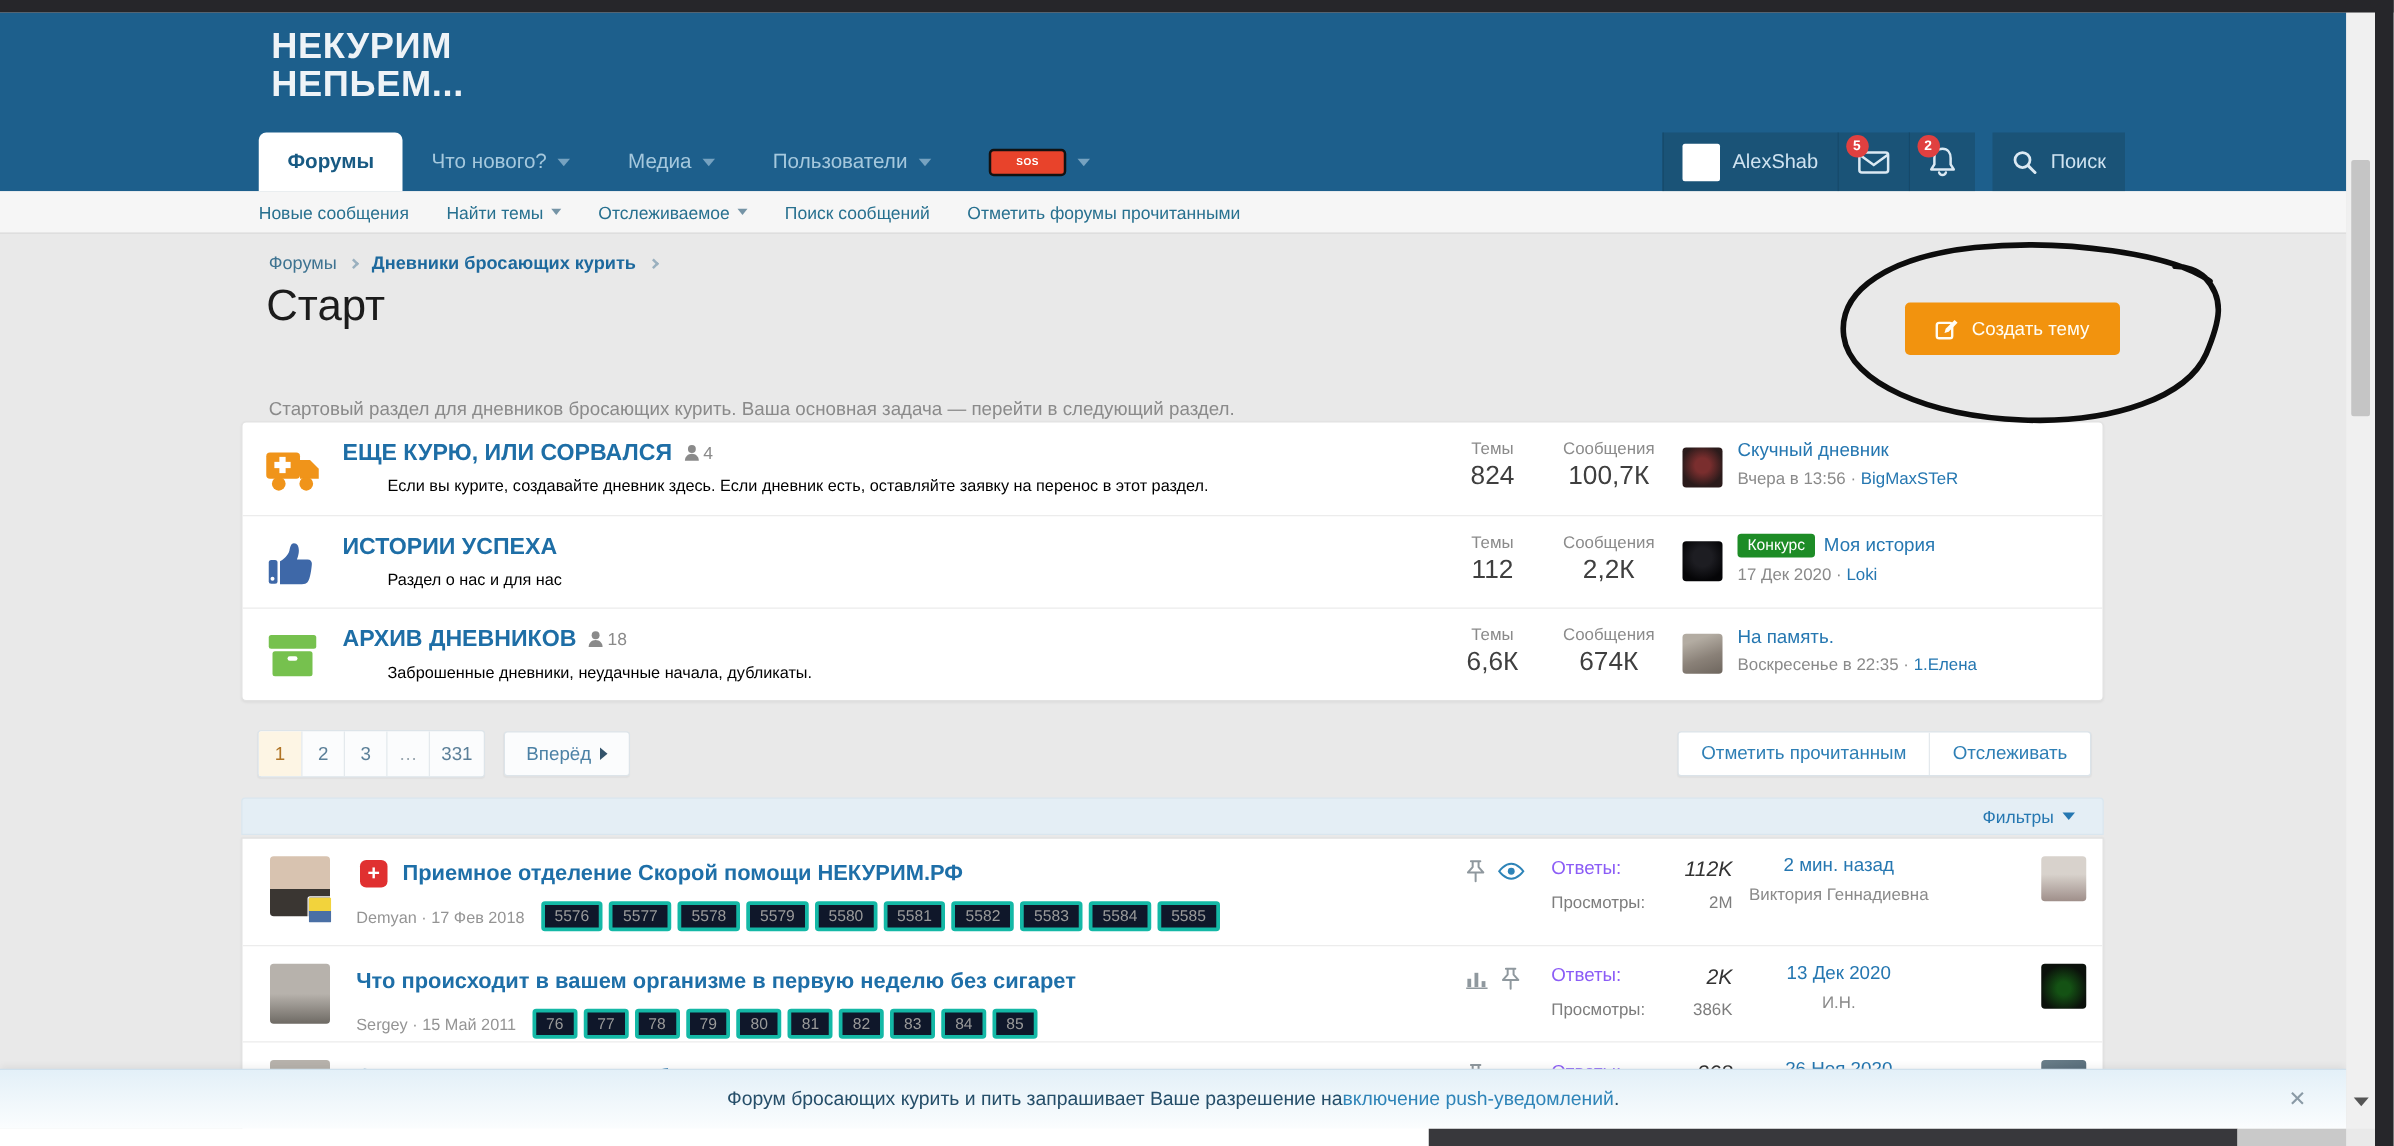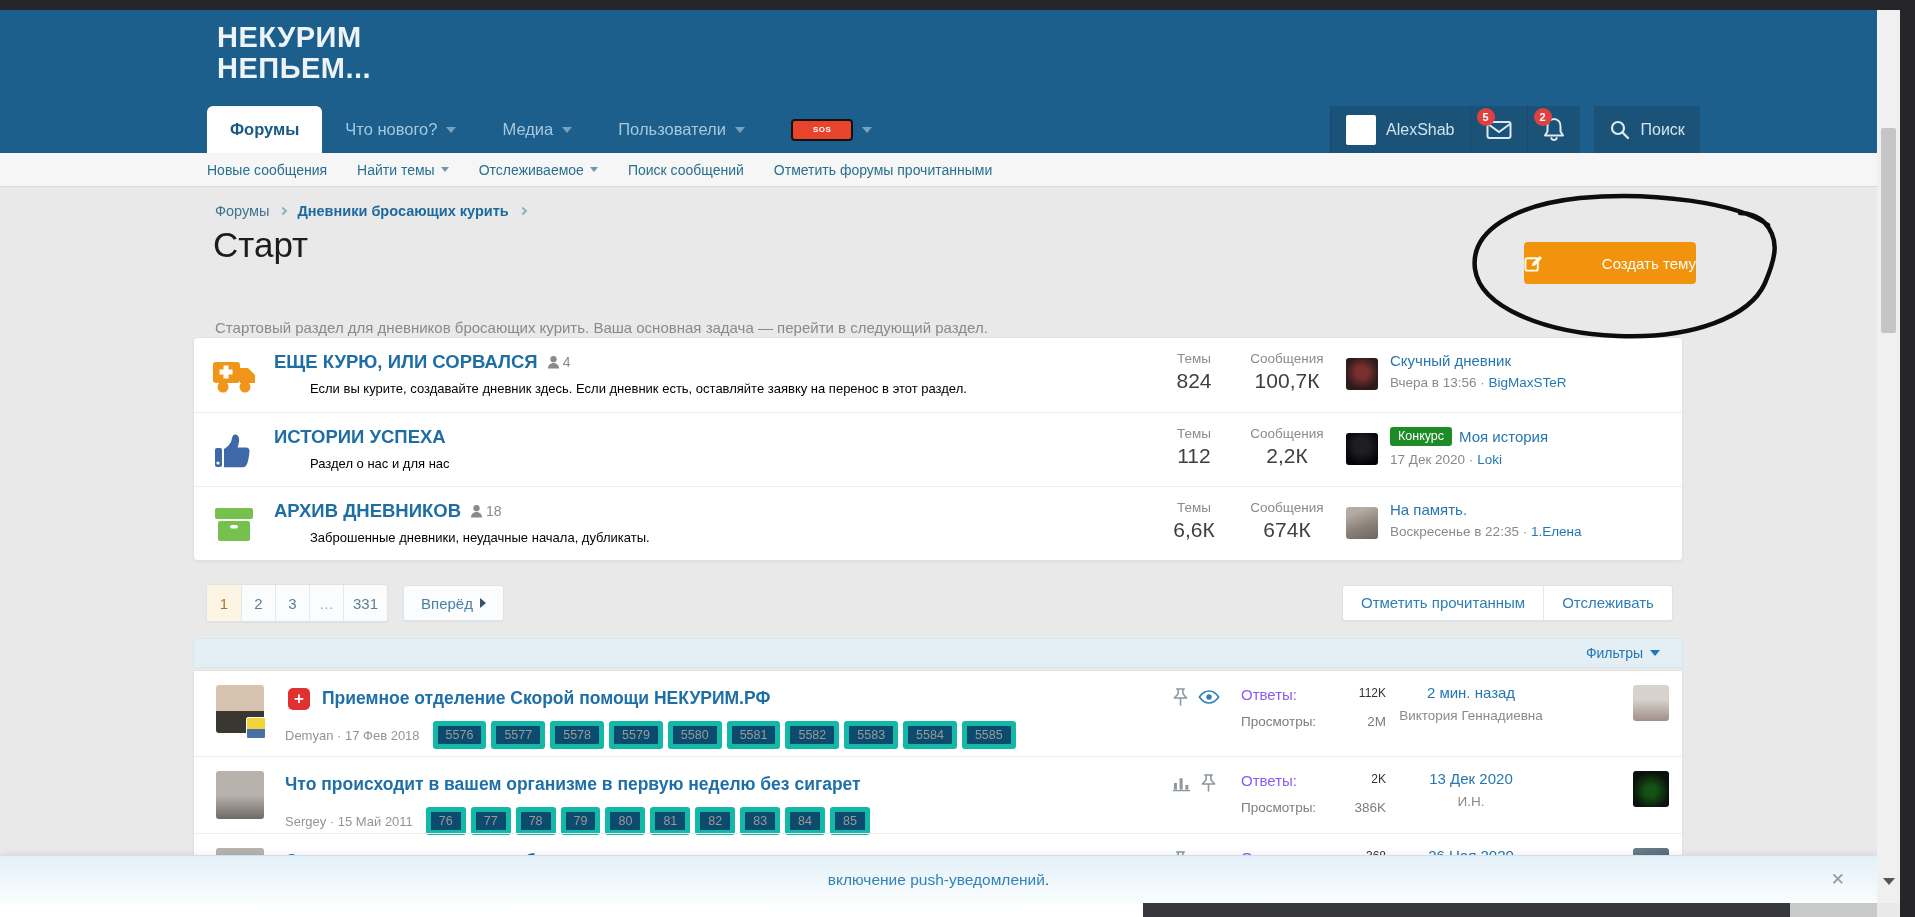--- a/index.html
+++ b/index.html
@@ -53,21 +53,21 @@
   .crumb-root { color:#3e7391; }
   .crumb-section { color:#1d699d; font-weight:bold; }
   .chev { width:6px; height:6px; border-top:2px solid #9ab0bf; border-right:2px solid #9ab0bf;
     transform:rotate(45deg); margin:0 11px; display:inline-block; }
 
   .page-title { position:absolute; left:213px; top:38px; font-size:35px; font-weight:300; color:#1c1c1c; }
   .page-subtitle { position:absolute; left:215px; top:108px; font-size:15px; color:#8a8a8a;margin-top:24px; }
 
   .create-btn { position:absolute; left:1524px; top:55px; width:172px; height:42px; background:#f2930e;
     border:none; border-radius:4px; color:#fffdf5; font-size:15px; display:flex; align-items:center;
-    justify-content:space-between; gap:10px; cursor:pointer; font-family:inherit; }
+    justify-content:center; gap:10px; cursor:pointer; font-family:inherit; }
 
   .annotation { position:absolute; left:1450px; top:2px; width:345px; height:155px; pointer-events:none; z-index:4; }
 
   .card { position:absolute; left:193px; width:1490px; background:#fff; border:1px solid #e2e2e2;
     border-radius:4px; box-shadow:0 1px 2px rgba(0,0,0,.05); }
 
   
   .forum-card { top:150px; }
   .forum-row { position:relative; height:74px; }
   .forum-row + .forum-row { border-top:1px solid #ececec; }
@@ -133,27 +133,27 @@
   .t-avatar { position:absolute; left:22px; top:14px; width:48px; height:48px; border-radius:3px; }
   .t-avatar .mini { position:absolute; left:30px; top:32px; width:20px; height:22px; border-radius:2px;
     border:1px solid #fff; }
   .plus-badge { position:absolute; left:94px; top:17px; width:22px; height:22px; background:#e03030;
     border-radius:5px; color:#fff; font-weight:bold; font-size:17px; line-height:21px; text-align:center; }
   .t-title { position:absolute; top:17px; font-size:17.5px; font-weight:bold; color:#1e6fa8; }
   .t-title.indent { left:128px; }
   .t-title.flush { left:91px; }
   .t-meta { position:absolute; left:91px; top:50px; display:flex; align-items:center; font-size:13px; color:#949494; }
   .t-pages { display:flex; gap:5px; margin-left:13px; }
-  .t-pages .page-pill { font-size:12.5px; color:#9a9a9a; border:5px solid #14b8a6; background:#0c4a6e;
+  .t-pages .page-pill { font-size:12.5px; color:#9a9a9a; border:3px solid #14b8a6; background:#0f172a;
     border-radius:3px; padding:2px 8px; }
   .t-icons { position:absolute; left:978px; top:16px; display:flex; align-items:center; gap:9px; }
   .t-label { position:absolute; left:1047px; font-size:15px; color:#8b5cf6; }
   .t-label.l2 { font-size:13.5px; color:#7d7d7d; }
   .t-val { position:absolute; left:1092px; width:100px; text-align:right; }
-  .t-val.v1 { font-size:12px; color:#333; }
+  .t-val.v1 { font-size:17px; color:#333;font-style:italic; }
   .t-val.v2 { font-size:13.5px; color:#7d7d7d; }
   .row-l1 { top:15px; } .row-l2 { top:43px; }
   .t-last { position:absolute; left:1127px; width:300px; text-align:center; top:13px; }
   .t-last-date { font-size:15px; color:#2577b1; }
   .t-last-user { font-size:13.5px; color:#8a8a8a; margin-top:6px; }
   .t-small-avatar { position:absolute; left:1439px; top:14px; width:36px; height:36px; border-radius:3px; }
 
   
   .push-banner { position:absolute; left:0; top:855px; width:1877px; height:48px; z-index:7;
     background:linear-gradient(180deg,#e3f0f8,#fbfdfe); border-top:1px solid #cfe0ec;
@@ -504,20 +504,21 @@
           <div class="t-last">
             <div><a class="t-last-date">26 Ноя 2020</a></div>
           </div>
           <div class="t-small-avatar av-advice-small"></div>
         </div>
       </section>
     </main>
   </div>
 
   <div class="push-banner">
+    <span>Форум бросающих курить и пить запрашивает Ваше разрешение на </span>
       <a>включение push-уведомлений</a>
       <span>.</span>
     <span class="banner-close">✕</span>
   </div>
 
   <div class="scrollbar">
     <div class="scroll-thumb"></div>
     <div class="scroll-down"></div>
   </div>
   <div class="bottom-strip">

